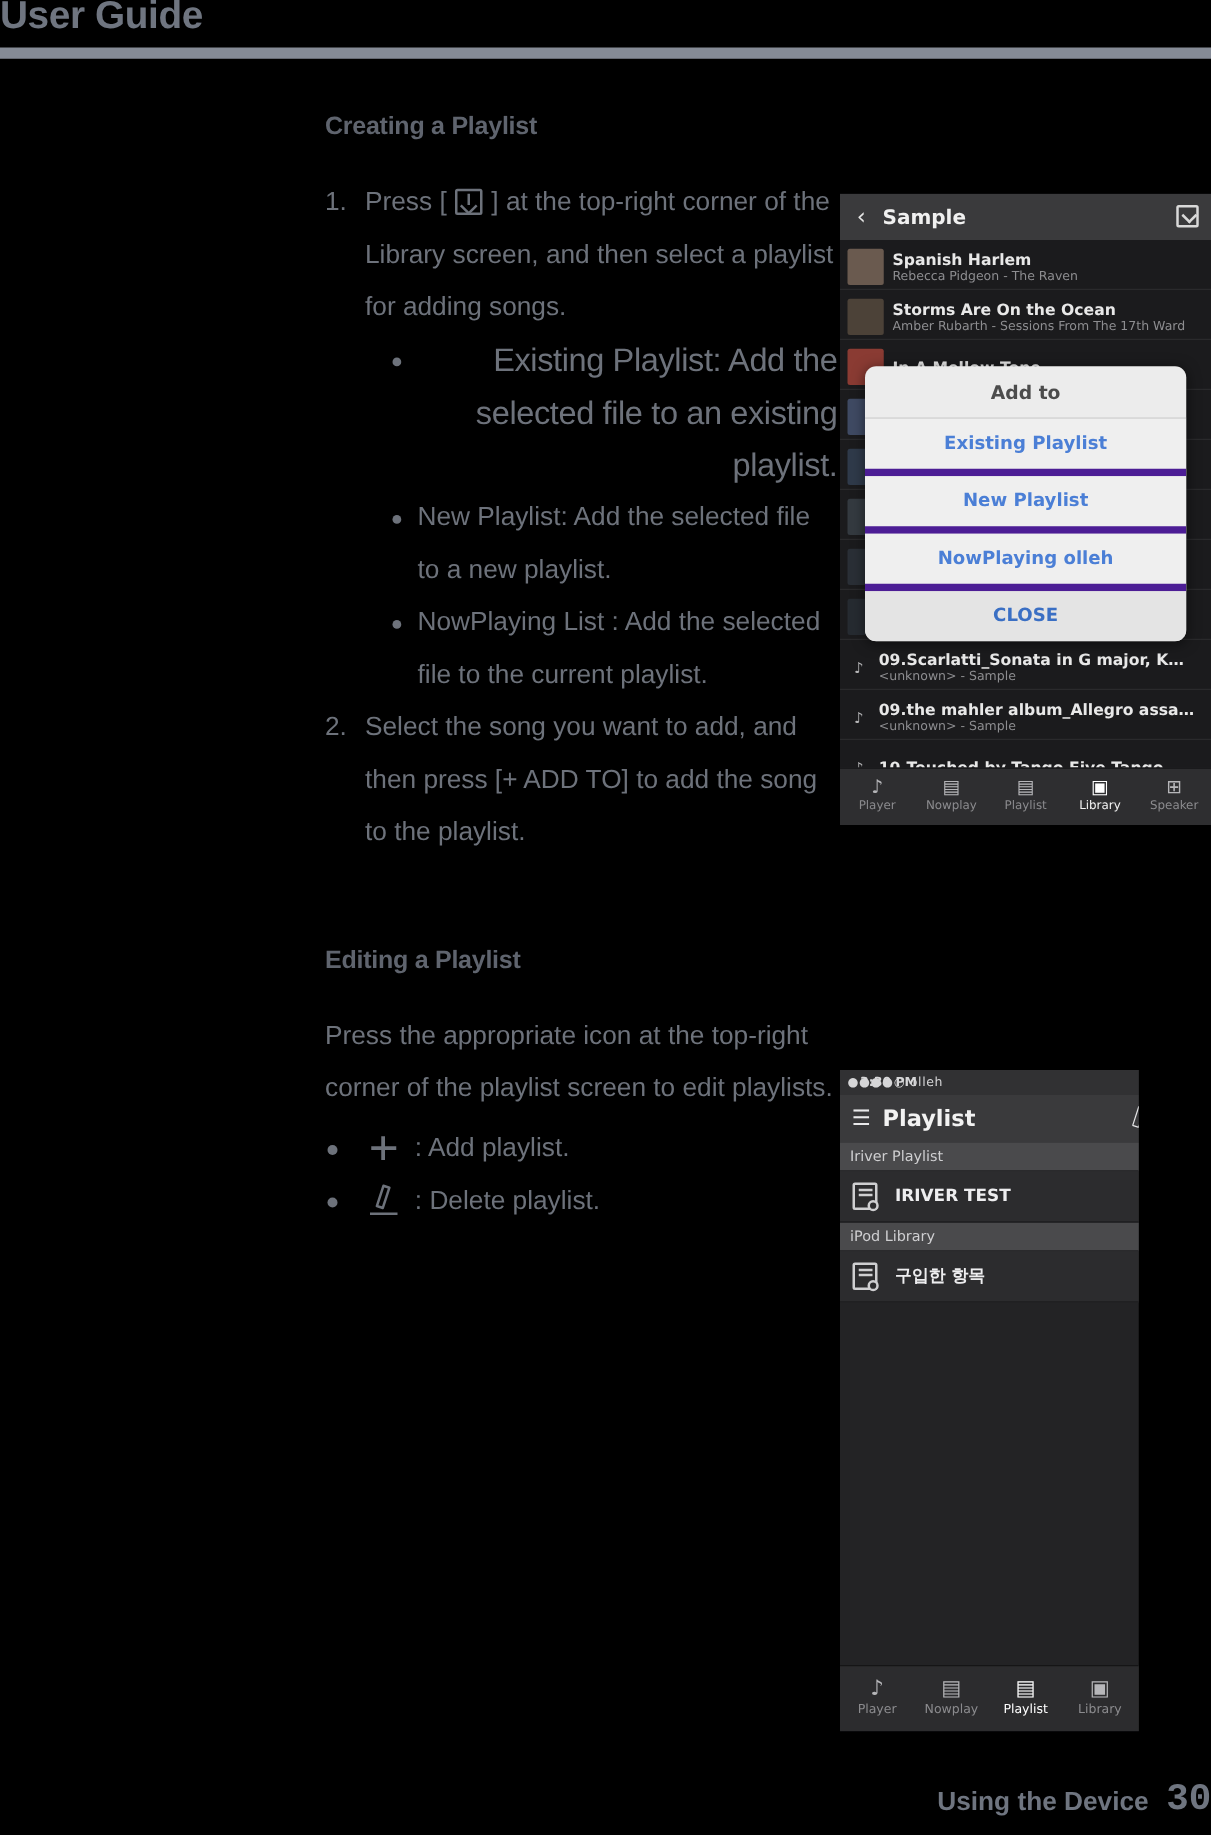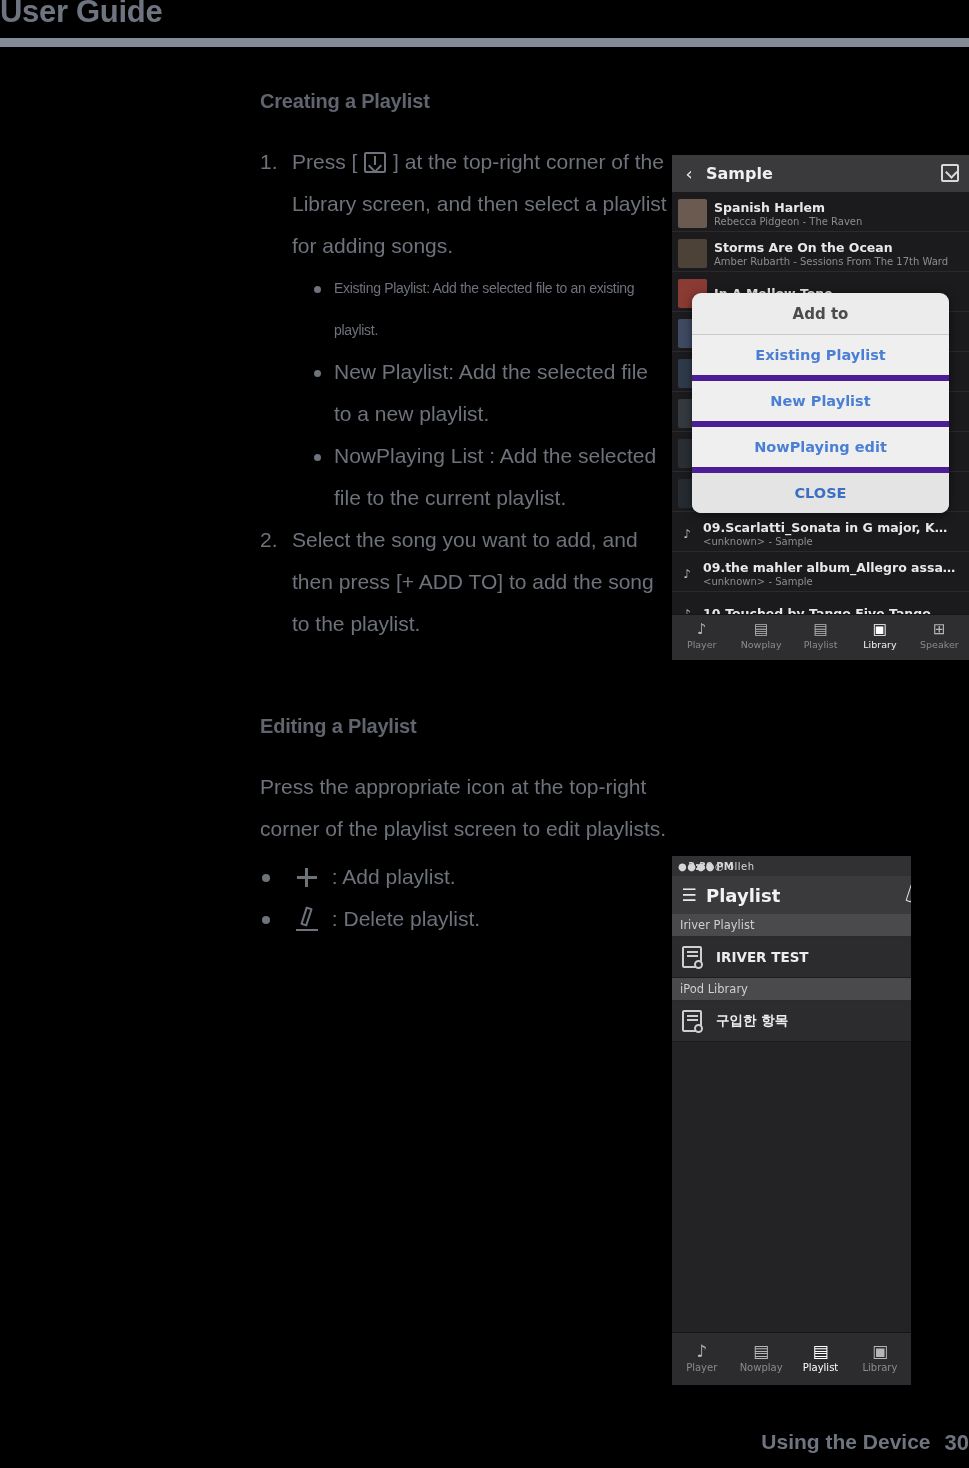--- a/index.html
+++ b/index.html
@@ -129,22 +129,23 @@
     content: "";
     position: absolute;
     left: 2px;
     top: 19px;
     width: 7px;
     height: 7px;
     border-radius: 50%;
     background: #6d727b;
   }
   ul.sub > li.tight {
-    font-size: 14px;
+    font-size: 26px;
     letter-spacing: -0.3px;
+    text-align: right;
   }
 
   
   ul.edit-list {
     list-style: none;
     margin: 6px 0 0 0;
     padding: 0;
   }
   ul.edit-list > li {
     position: relative;
@@ -226,24 +227,25 @@
     display: flex;
     align-items: flex-end;
     gap: 14px;
   }
   .footer-text {
     font-size: 21px;
     font-weight: bold;
     color: #6f7580;
   }
   .footer-page {
-    font-size: 22px;
+    font-size: 30px;
     font-weight: bold;
     color: #6f7580;
     line-height: 0.95;
+    font-family: Liberation Mono, monospace;
   }
 
   
   .shot1 {
     position: absolute;
     left: 672px;
     top: 155px;
     width: 297px;
     height: 505px;
     background: #1b1b1d;
@@ -693,21 +695,21 @@
           <div class="s1-song">10.Touched by Tango  Five Tango…</div>
           <div class="s1-artist"></div>
         </div>
       </div>
     </div>
 
     <div class="s1-modal">
       <div class="s1-modal-title">Add to</div>
       <div class="s1-modal-btn">Existing Playlist</div>
       <div class="s1-modal-btn">New Playlist</div>
-      <div class="s1-modal-btn">NowPlaying edit</div>
+      <div class="s1-modal-btn">NowPlaying olleh</div>
       <div class="s1-modal-btn last" style="color:#3a6fc4;">CLOSE</div>
     </div>
 
     <div class="s1-tabbar">
       <div class="s1-tab">
         <span class="ticon">♪</span>
         <span>Player</span>
       </div>
       <div class="s1-tab">
         <span class="ticon">▤</span>

